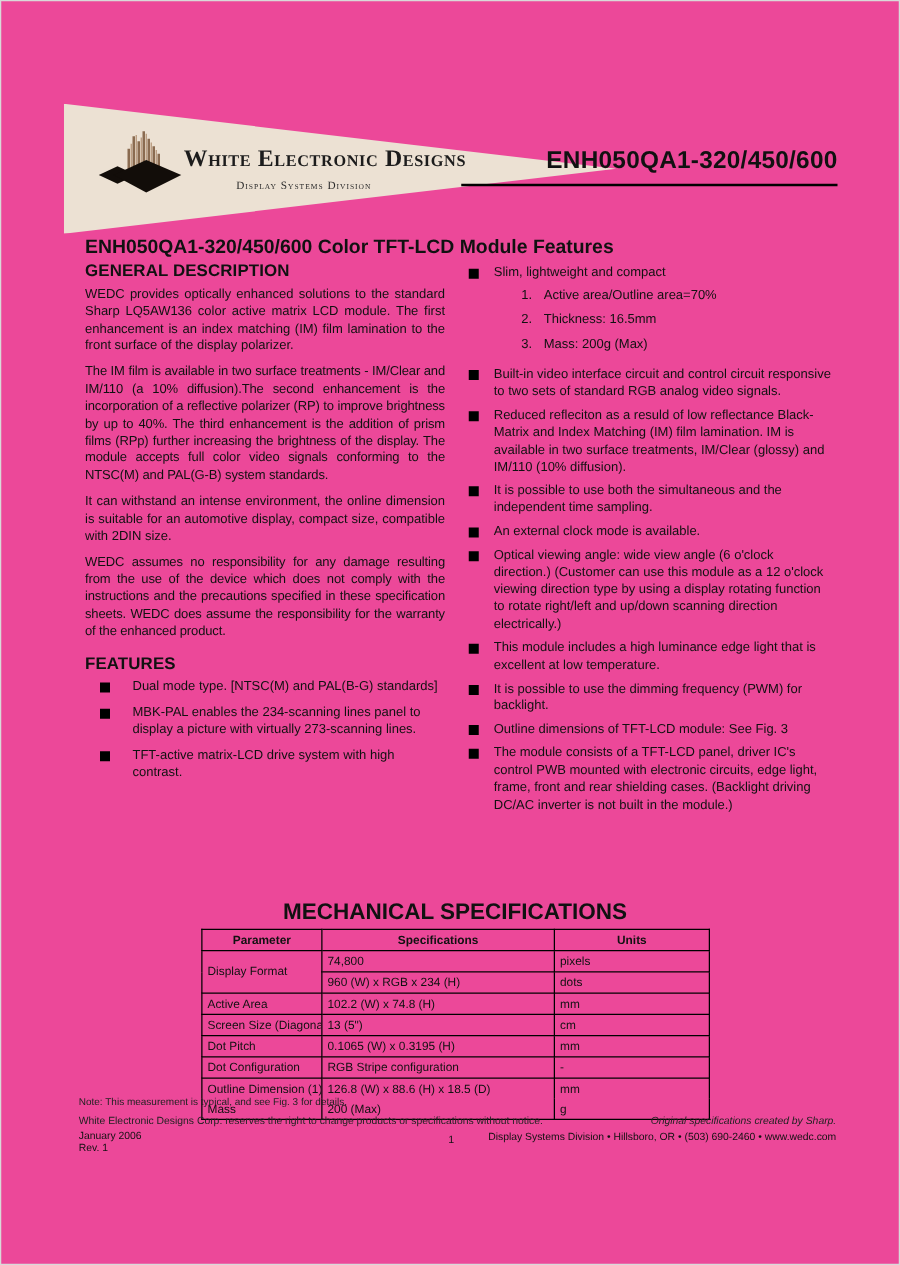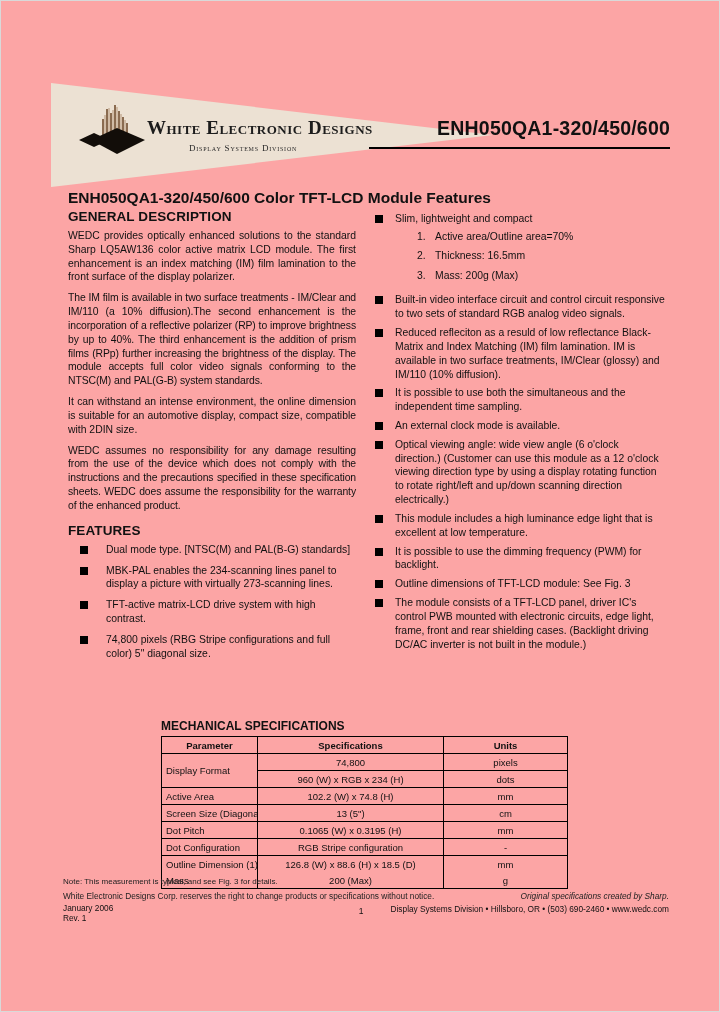--- a/index.html
+++ b/index.html
@@ -1,17 +1,17 @@
 <!DOCTYPE html>
 <html><head>
 <meta charset="utf-8">
 <style>
   html,body{margin:0;padding:0;background:#fff;}
   .page{
-    position:relative;width:720px;height:1012px;background:#fca5a5;overflow:hidden;
+    position:relative;width:720px;height:1012px;background:#ec4899;overflow:hidden;
     font-family:"Liberation Sans","DejaVu Sans",sans-serif;color:#111;
     box-sizing:border-box;border:1px solid #d9d9d9;
   }
   
   .logo-triangle{
     position:absolute;left:50px;top:82px;width:442px;height:104px;
     background:#ece1d3;
     clip-path:polygon(0 0,100% 50%,0 100%);
   }
   .logo-mark{position:absolute;left:78px;top:98px;width:68px;height:68px;}
@@ -51,32 +51,32 @@
   .b-text{font-size:10.4px;line-height:1.33;flex:1;}
   ul.bullets.features li.b-item{margin-bottom:7px;}
   ul.bullets.features .sq{margin:3px 18px 0 12px;}
 
   ol.subnum{list-style:none;margin:4px 0 2px 0;padding:0;}
   ol.subnum li{display:flex;margin:0 0 6px 0;font-size:10.4px;line-height:1.3;}
   .subnum .num{flex:0 0 18px;margin-left:22px;}
 
   
   .spec-block{position:absolute;left:160px;top:718px;width:406px;}
-  .spec-title{text-align:left;font-size:12px;font-weight:bold;margin:0 0 3px 0;}
+  .spec-title{text-align:center;font-size:18px;font-weight:bold;margin:0 0 3px 0;}
   table.spec{border-collapse:collapse;width:100%;table-layout:fixed;}
   table.spec col.c-param{width:96px;}
   table.spec col.c-spec{width:186px;}
   table.spec col.c-units{width:124px;}
   table.spec th,table.spec td{
     border:1px solid #000;font-size:9.5px;padding:1.5px 4px;height:13px;
     overflow:hidden;white-space:nowrap;
   }
   table.spec th{font-weight:bold;text-align:center;}
   td.param{text-align:left;}
-  td.val,td.unit{text-align:center;font-weight:normal;}
+  td.val,td.unit{text-align:left;font-weight:normal;}
   tr.no-bottom td{border-bottom:none;}
   tr.no-top td{border-top:none;}
 
   
   .foot-note{position:absolute;left:62px;top:876px;font-size:8px;color:#222;}
   .foot-legal{position:absolute;left:62px;top:890px;font-size:8.3px;color:#222;}
   .foot-original{position:absolute;right:50px;top:890px;font-size:8.3px;font-style:italic;color:#222;}
   .foot-date{position:absolute;left:62px;top:902px;font-size:8.3px;}
   .foot-rev{position:absolute;left:62px;top:912px;font-size:8.3px;}
   .foot-page{position:absolute;left:0;top:905px;width:720px;text-align:center;font-size:8.5px;}
@@ -133,24 +133,20 @@
             <span class="b-text">Dual mode type. [NTSC(M) and PAL(B-G) standards]</span>
           </li>
           <li class="b-item">
             <span class="sq"></span>
             <span class="b-text">MBK-PAL enables the 234-scanning lines panel to display a picture with virtually 273-scanning lines.</span>
           </li>
           <li class="b-item">
             <span class="sq"></span>
             <span class="b-text">TFT-active matrix-LCD drive system with high contrast.</span>
           </li>
-          <li class="b-item">
-            <span class="sq"></span>
-            <span class="b-text">74,800 pixels (RBG Stripe configurations and full color) 5" diagonal size.</span>
-          </li>
         </ul>
       </div>
 
       <div class="col-right">
         <ul class="bullets">
           <li class="b-item">
             <span class="sq"></span>
             <span class="b-text">
               <span>Slim, lightweight and compact</span>
               <ol class="subnum">

